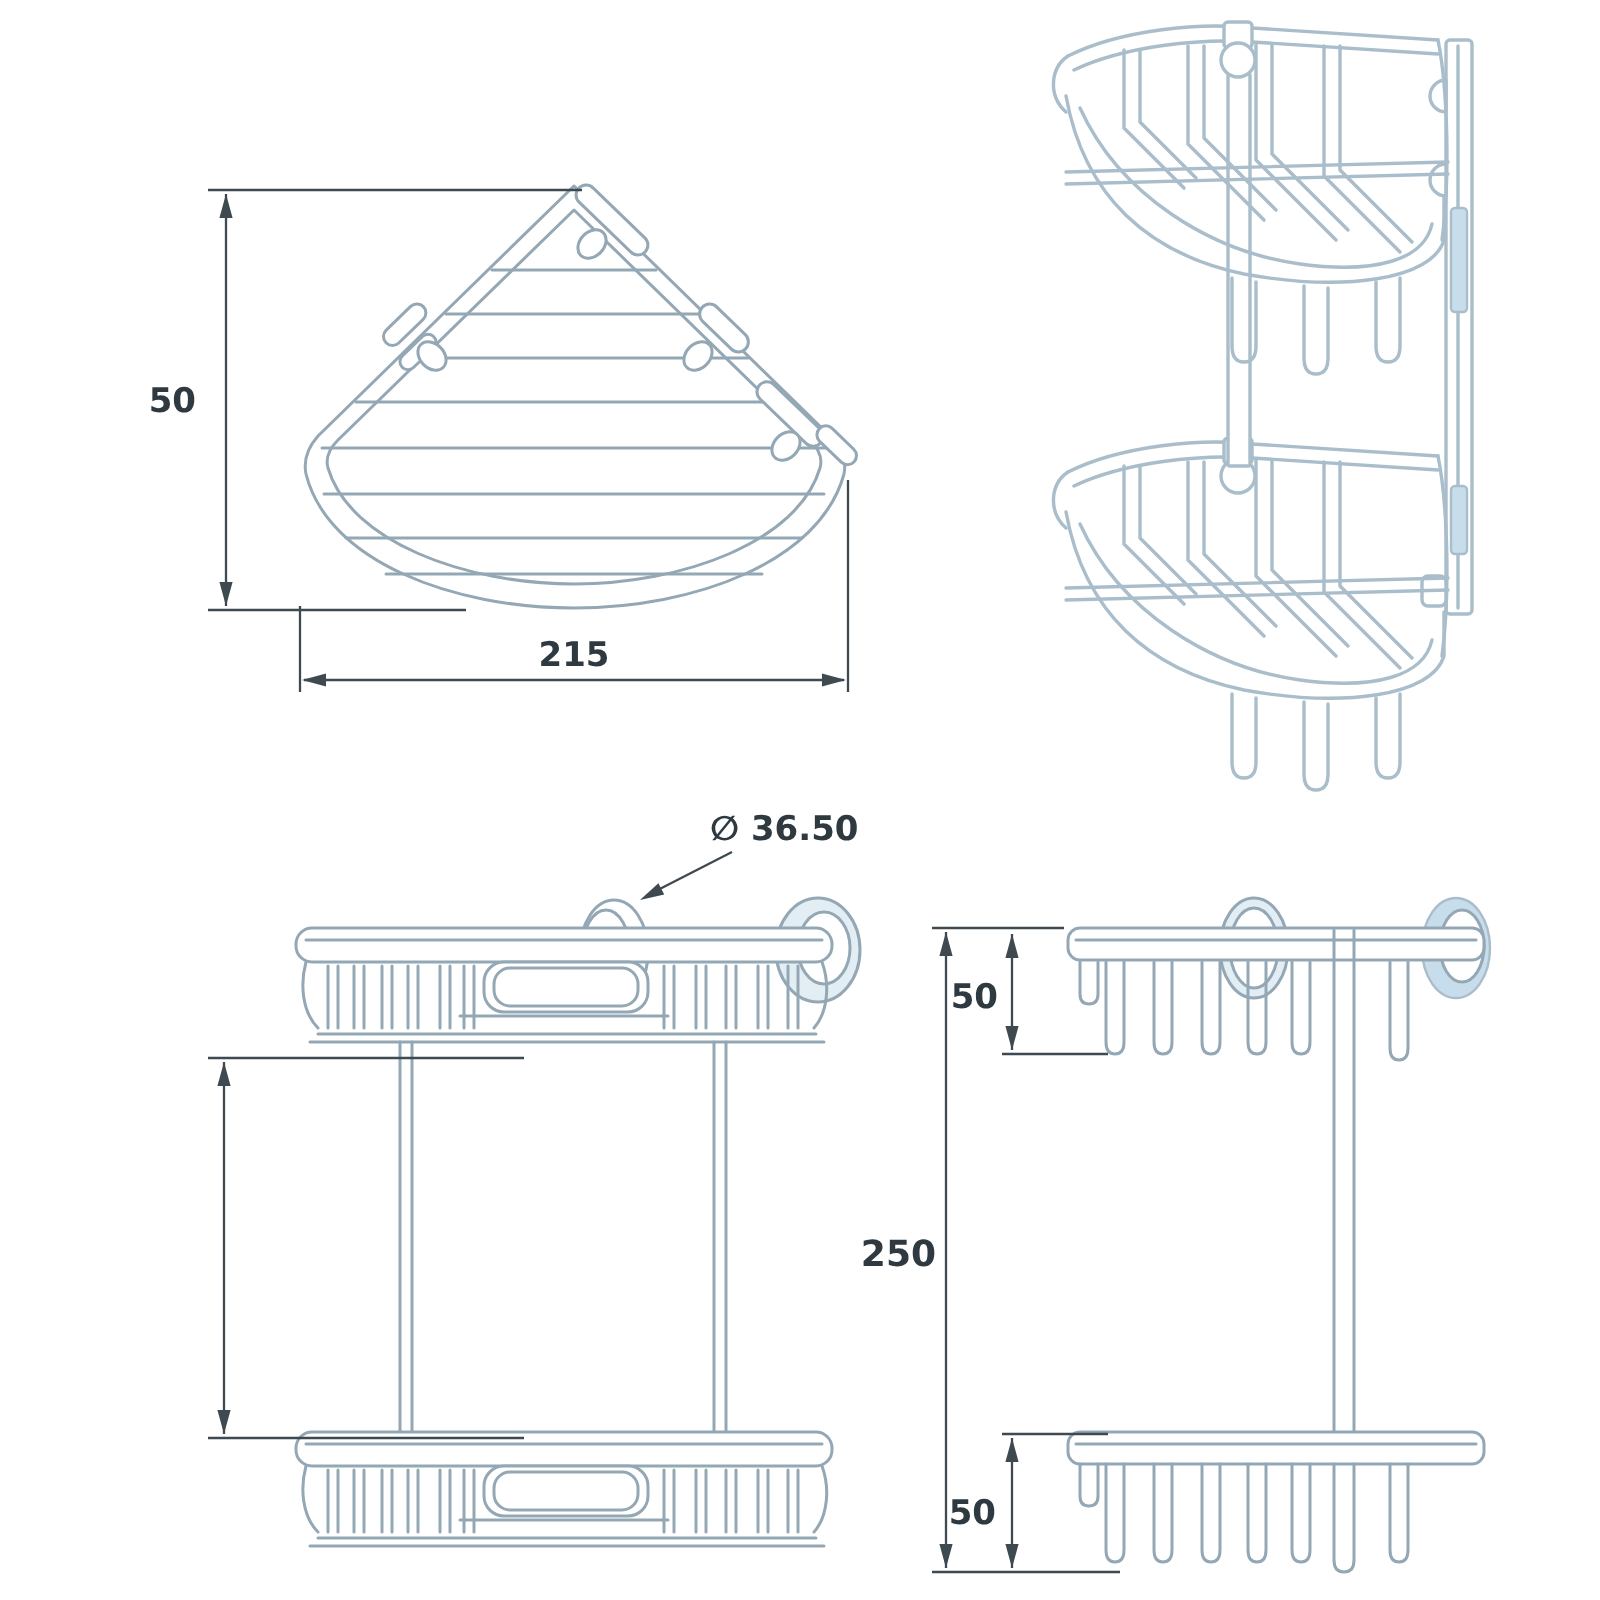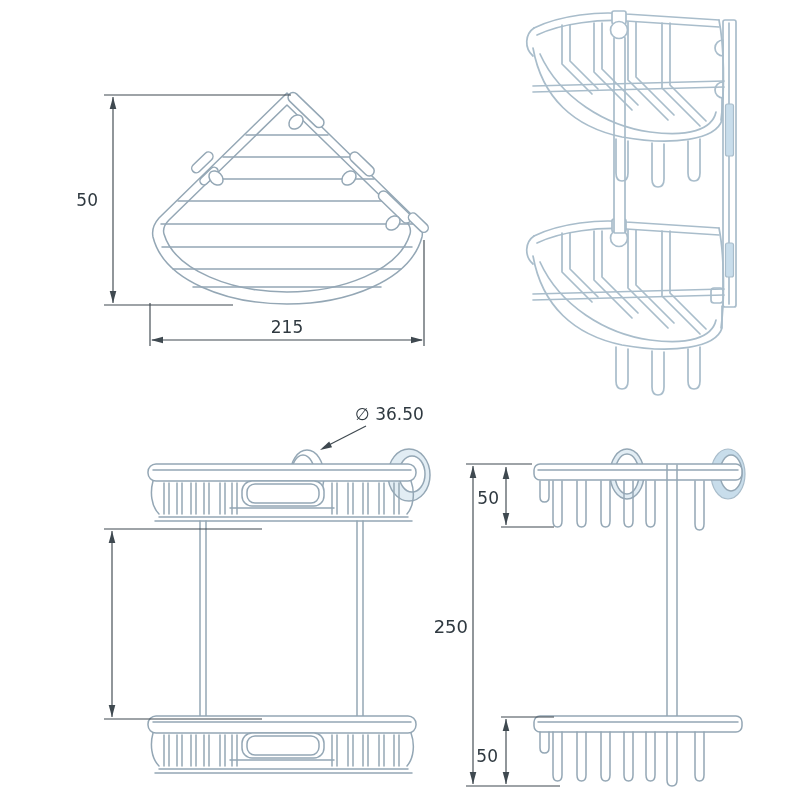--- a/index.html
+++ b/index.html
@@ -1,18 +1,18 @@
 <!DOCTYPE html>
 <html><head>
 <meta charset="utf-8">
 <title>Corner Basket Technical Drawing</title>
 <style>
   html,body{margin:0;padding:0;background:#ffffff;}
   .stage{position:relative;width:800px;height:800px;background:#ffffff;overflow:hidden;
-         font-family:"DejaVu Sans",sans-serif;}
+         font-family:"DejaVu Sans",sans-serif;font-weight:bold;}
   svg{position:absolute;left:0;top:0;}
   .wire{fill:none;stroke:#94a7b5;stroke-width:1.5;stroke-linecap:round;stroke-linejoin:round;}
   .wire-fill{fill:#ffffff;stroke:#94a7b5;stroke-width:1.5;stroke-linejoin:round;}
   .wire-shade{fill:#e2edf4;stroke:#94a7b5;stroke-width:1.5;}
   .iso{fill:none;stroke:#a9bdcb;stroke-width:1.7;stroke-linecap:round;stroke-linejoin:round;}
   .iso-fill{fill:#ffffff;stroke:#a9bdcb;stroke-width:1.7;stroke-linejoin:round;}
   .iso-shade{fill:#c8ddeb;stroke:#a9bdcb;stroke-width:1.2;}
   .dim{fill:none;stroke:#3f4950;stroke-width:1.15;stroke-linecap:butt;}
   .dim-arrow{fill:#3f4950;stroke:none;}
   .dim-text{fill:#2f3940;font-family:"DejaVu Sans",sans-serif;font-size:17px;}

